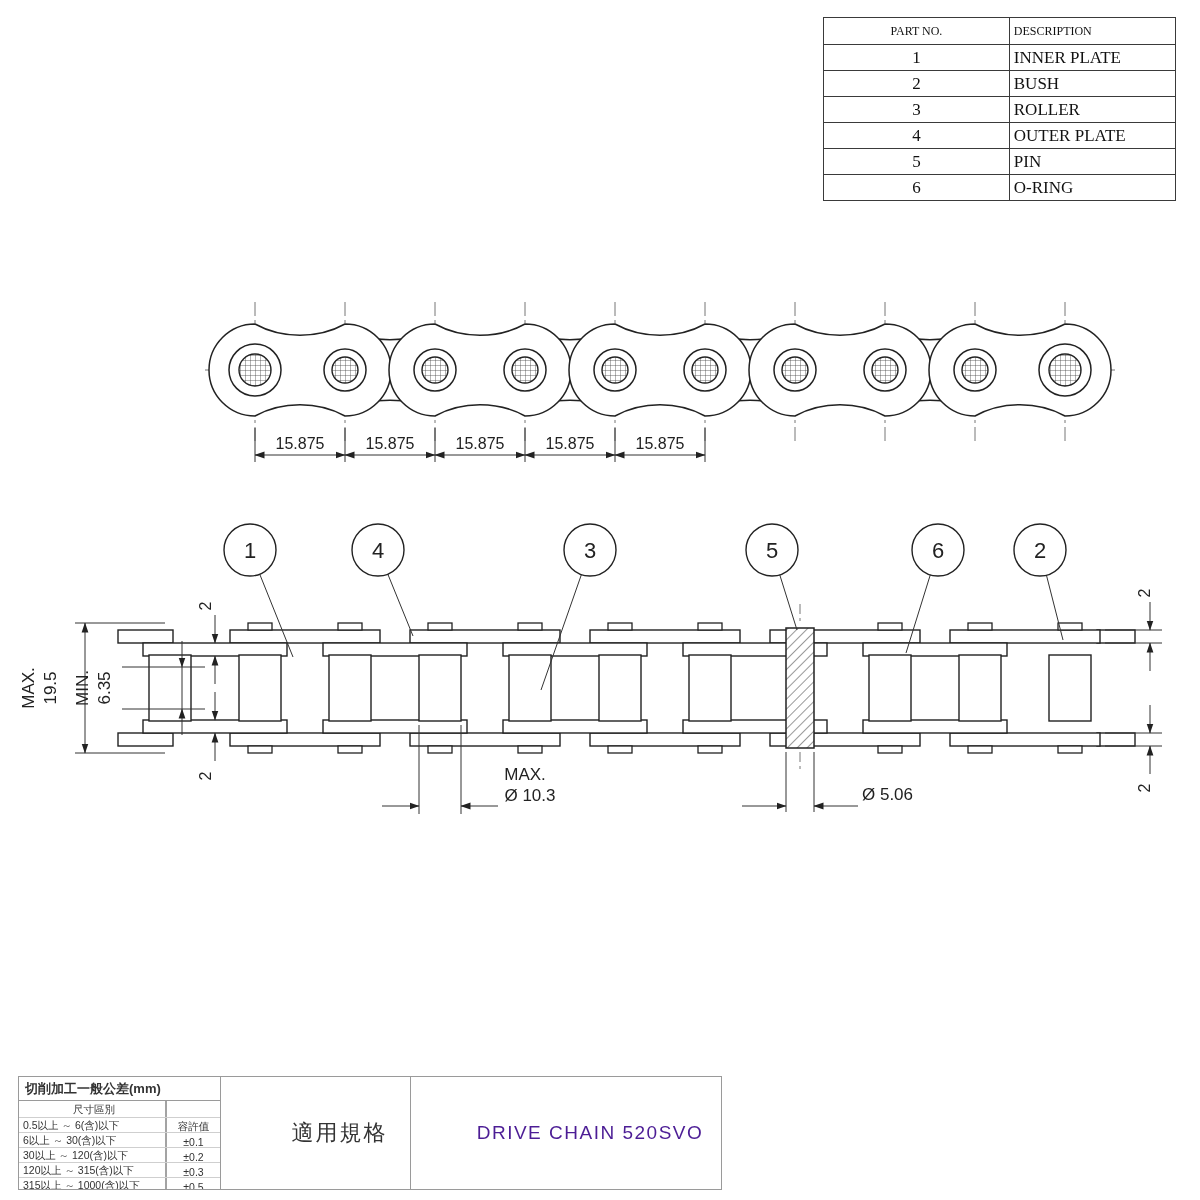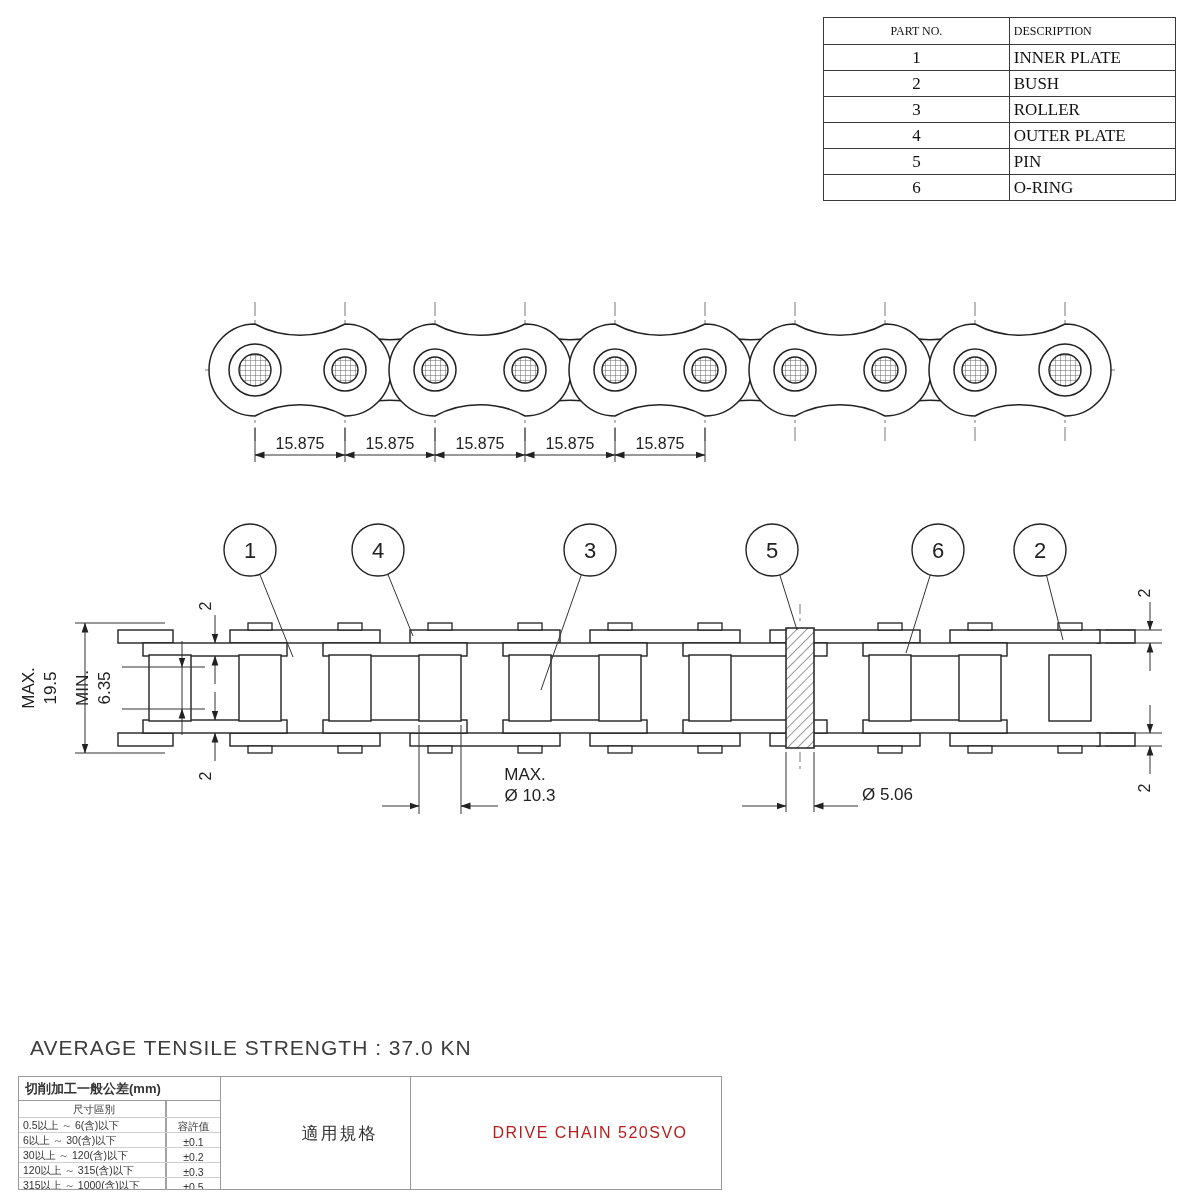--- a/index.html
+++ b/index.html
@@ -18,23 +18,23 @@
   #footer-table{position:absolute;left:18px;top:1076px;width:704px;height:114px;
                 border:1px solid #9a9a9a;display:flex;color:#333;background:#fff;box-sizing:border-box;gap:48px;}
   #tol-block{width:202px;border-right:1px solid #9a9a9a;box-sizing:border-box;overflow:hidden;}
   #tol-title{height:23px;line-height:23px;font-size:13px;font-weight:bold;padding-left:6px;
              border-bottom:1px solid #9a9a9a;}
   .tol-row{display:flex;font-size:10.5px;line-height:14px;height:14px;border-bottom:1px solid #cfcfcf;}
   .tol-row .rng{width:142px;padding-left:4px;border-right:2px solid #a3a3a3;white-space:nowrap;overflow:hidden;}
   .tol-row .tol{flex:1;text-align:center;margin-top:17px;}
   .tol-hdr{height:16px;line-height:16px;font-size:10.5px;}
   #spec-cell{width:142px;border-right:1px solid #9a9a9a;box-sizing:border-box;display:flex;
-             align-items:center;justify-content:center;font-size:17px;letter-spacing:2px;}
+             align-items:center;justify-content:center;font-size:22px;letter-spacing:2px;}
   #spec-value{flex:1;display:flex;align-items:center;justify-content:center;
-              font-size:16px;letter-spacing:1.5px;color:#b91c1c;}
+              font-size:19px;letter-spacing:1.5px;color:#4c1d95;}
 </style>
 </head>
 <body>
 
 <div id="page">
 
   <table id="parts-table">
     <tbody>
       <tr class="hdr">
         <td class="num">PART NO.</td>
@@ -302,21 +302,20 @@
       <g stroke="#333" stroke-width="1">
         <line x1="786" y1="752" x2="786" y2="812"></line>
         <line x1="814" y1="752" x2="814" y2="812"></line>
         <line x1="742" y1="806" x2="786" y2="806" marker-end="url(#arr)"></line>
         <line x1="858" y1="806" x2="814" y2="806" marker-end="url(#arr)"></line>
       </g>
       <text x="862" y="800" text-anchor="start" font-size="17">Ø 5.06</text>
     </g>
   </svg>
 
-  <div id="tensile">AVERAGE TENSILE STRENGTH : 37.0 KN</div>
 
   <div id="footer-table">
     <div id="tol-block">
       <div id="tol-title">切削加工一般公差(mm)</div>
       <div class="tol-row tol-hdr">
         <div class="rng" style="text-align:center">尺寸區別</div>
         <div class="tol">容許值</div>
       </div>
       <div class="tol-row">
         <div class="rng">0.5以上 ～ 6(含)以下</div>

